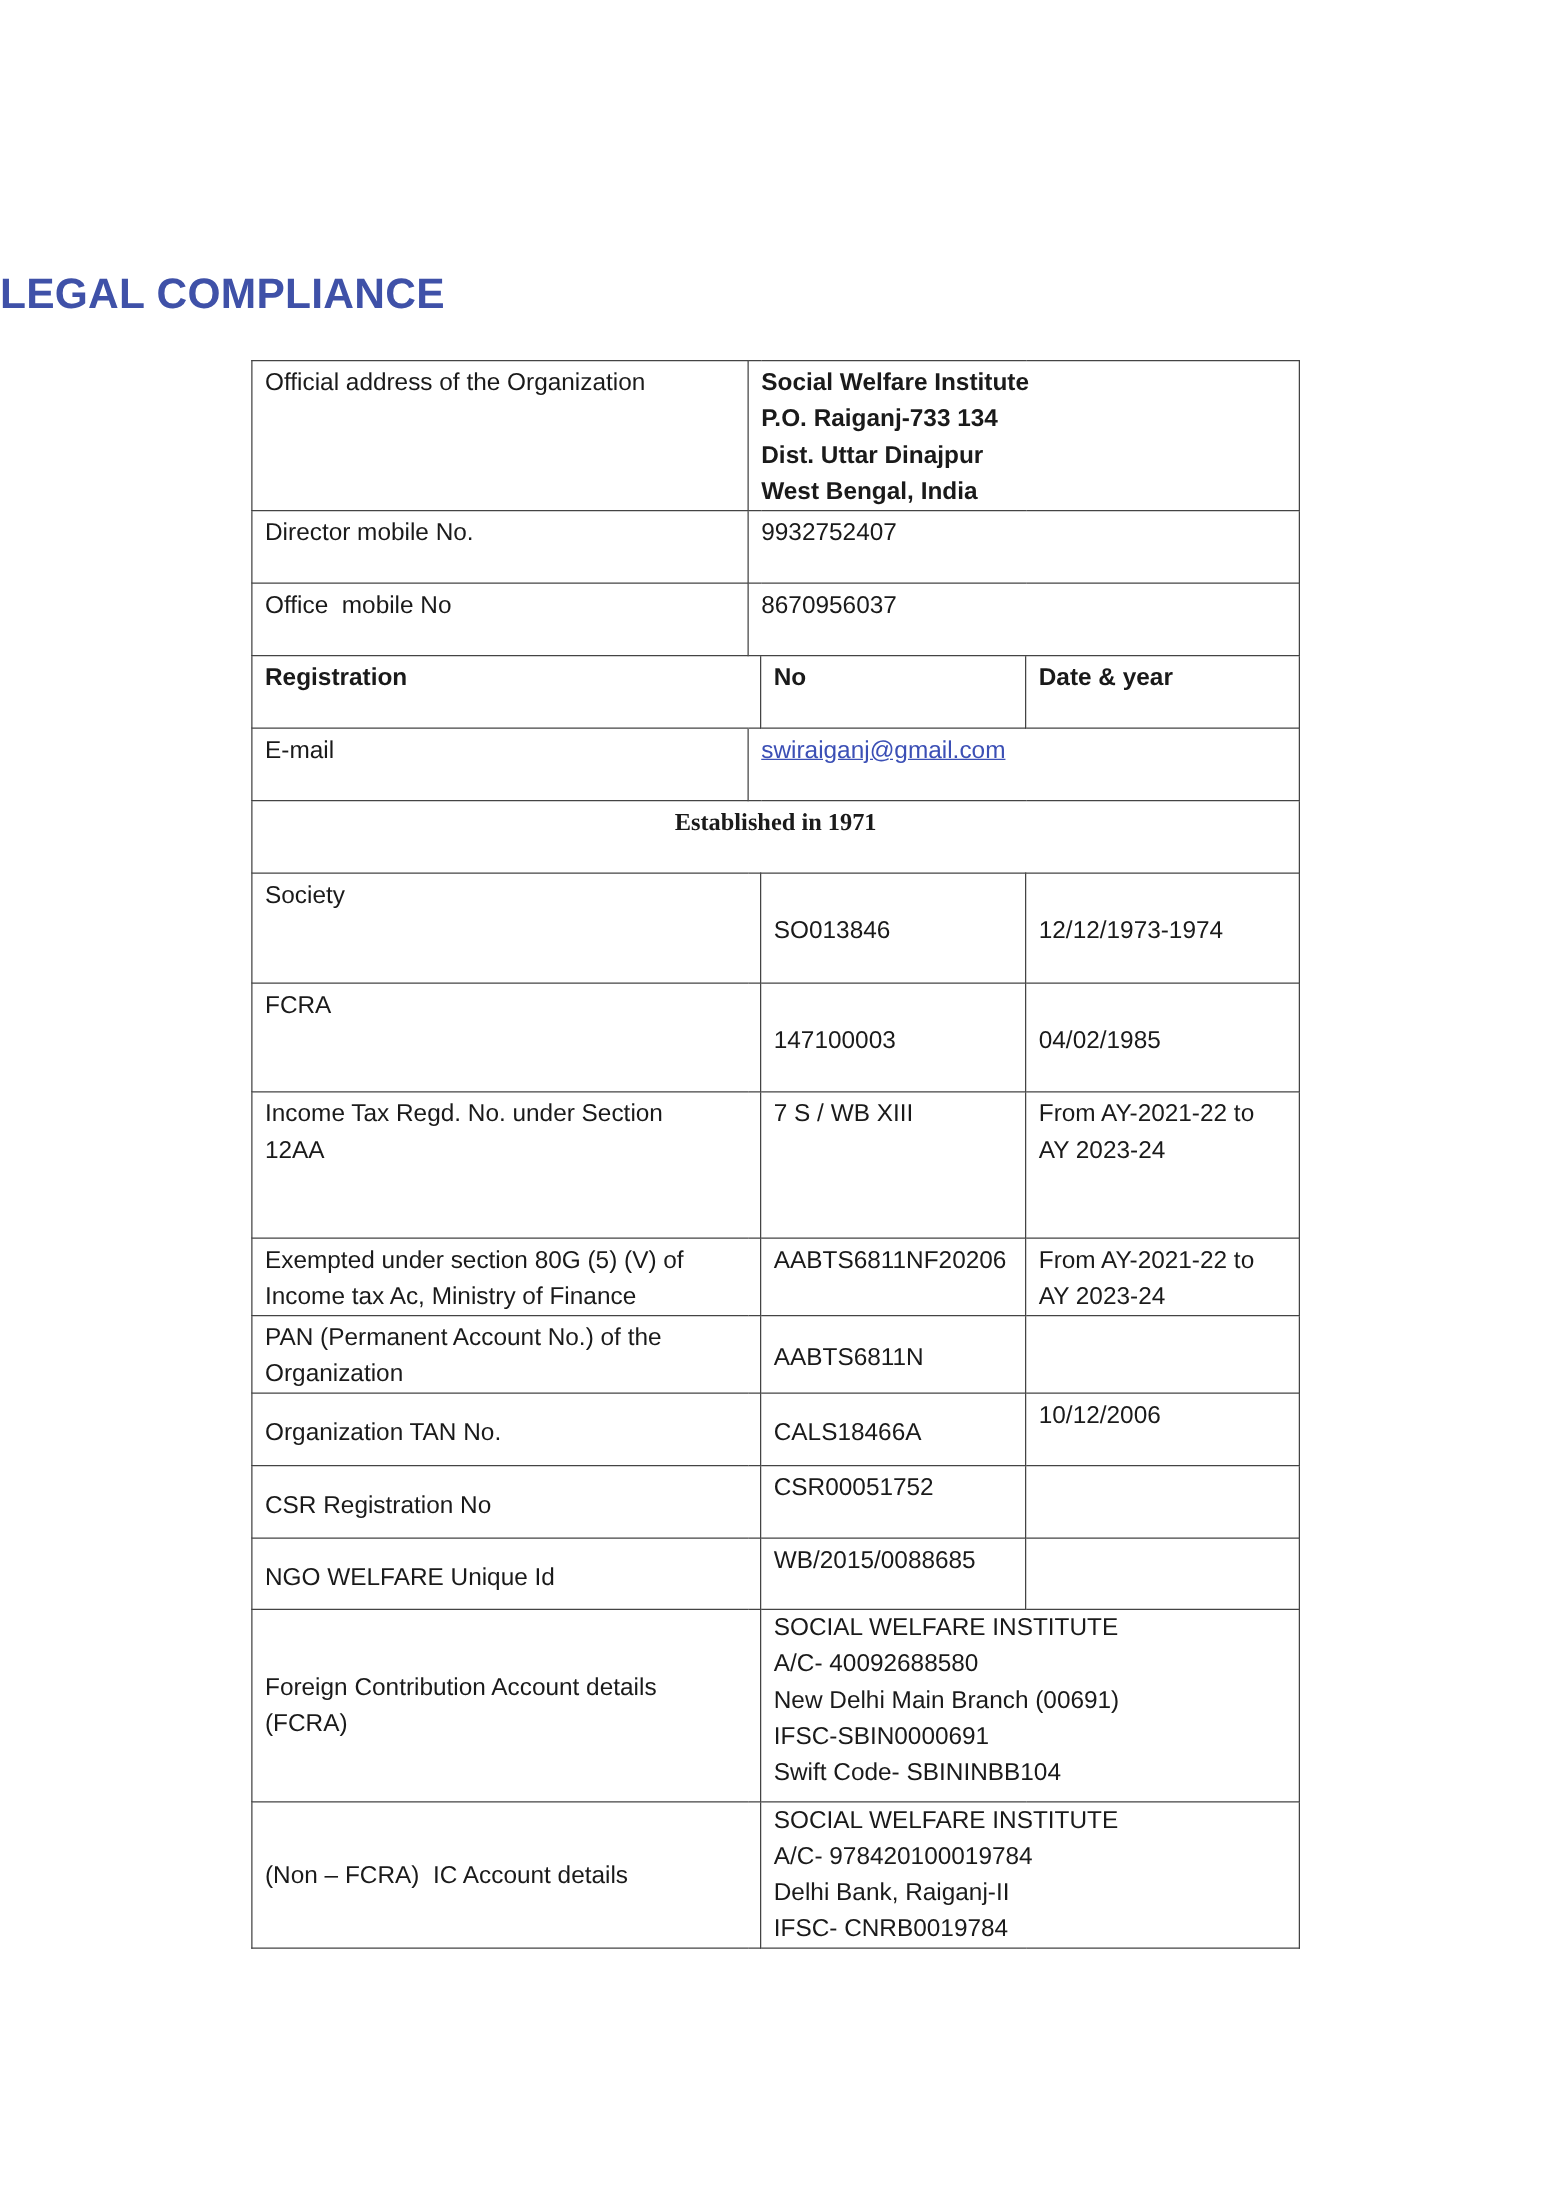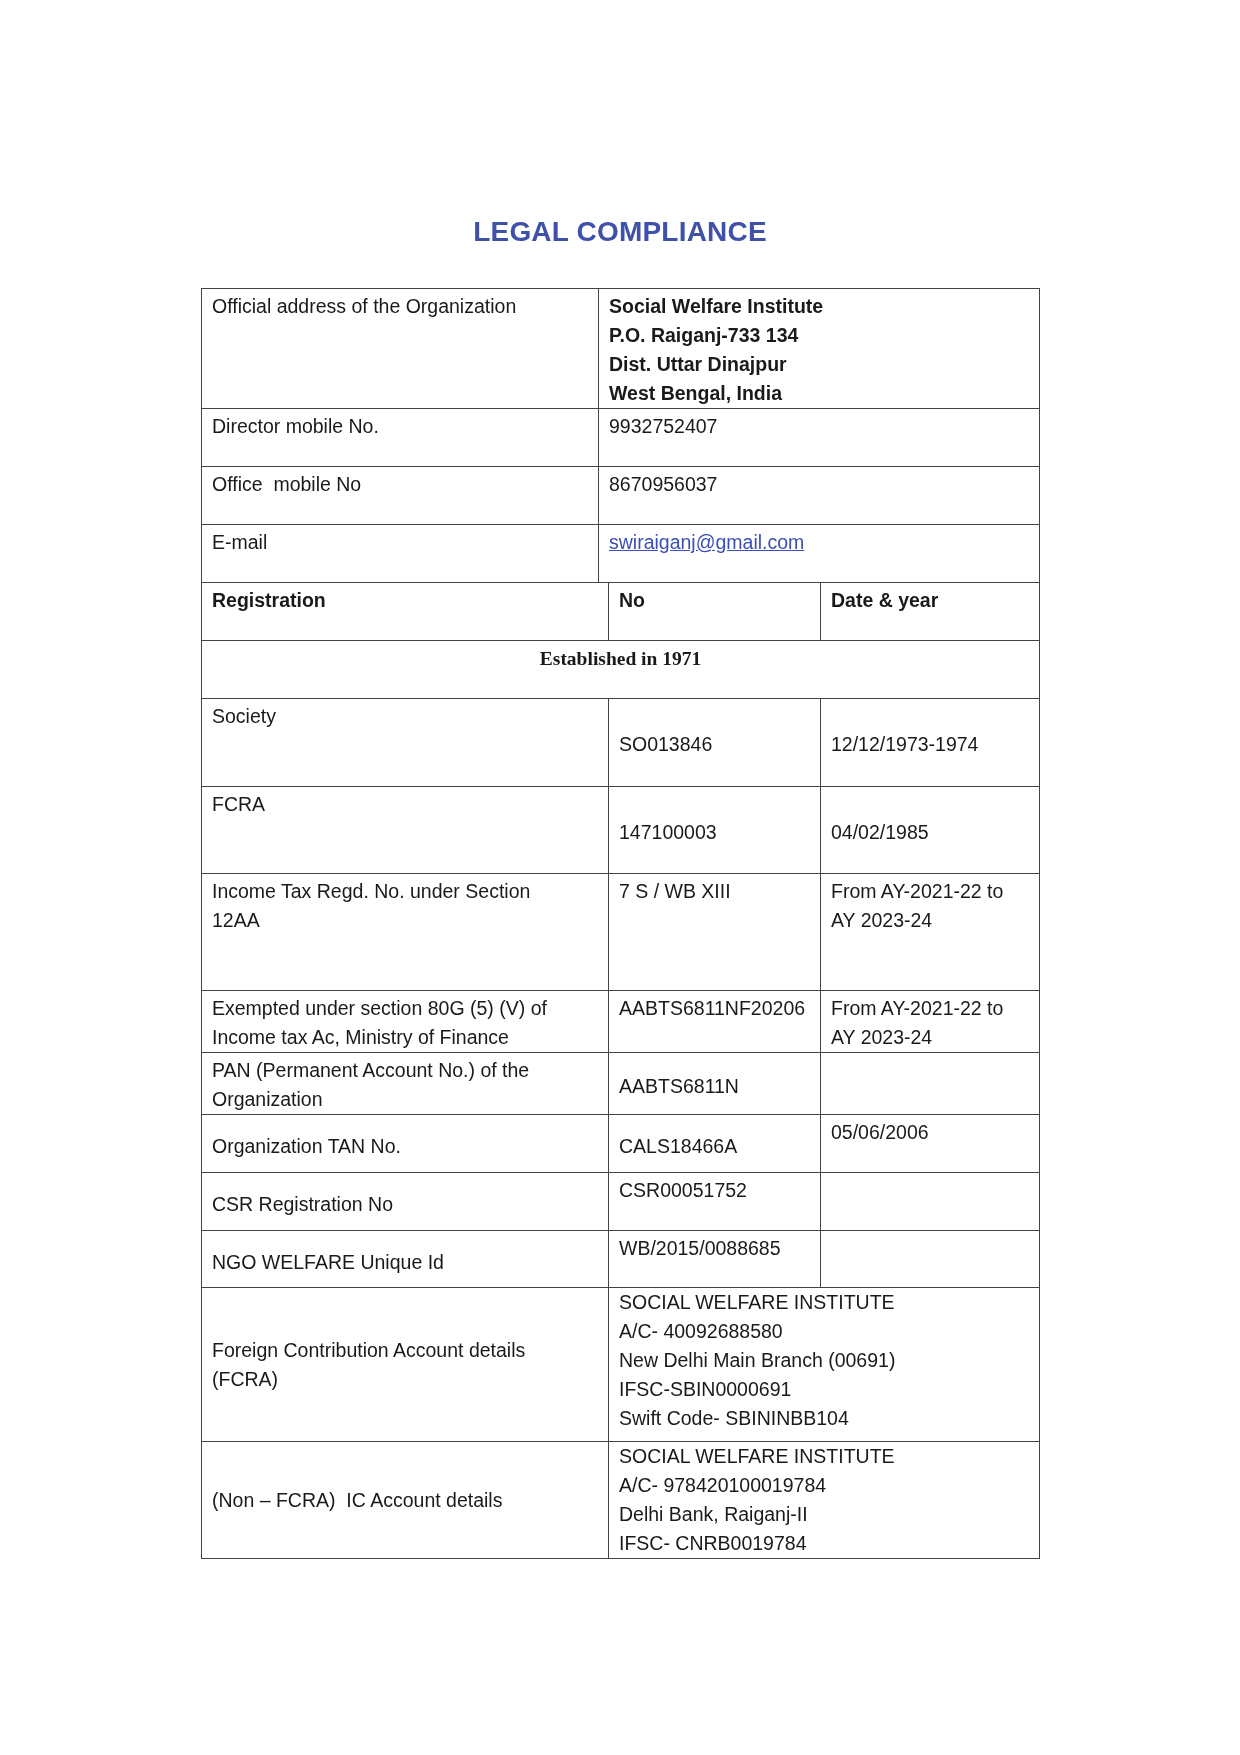--- a/index.html
+++ b/index.html
@@ -3,21 +3,21 @@
   <meta charset="utf-8">
   <style>
     html, body { margin: 0; padding: 0; background: #ffffff; }
     body {
       width: 1240px; height: 1755px; position: relative; overflow: hidden;
       font-family: "Liberation Sans", "DejaVu Sans", sans-serif;
       color: #1a1a1a;
     }
     .page-title {
       position: absolute; left: 0; top: 216px; width: 1240px;
-      text-align: center; font-size: 28px; font-weight: bold;
+      font-size: 34px; font-weight: bold;
       color: #3f51a8; letter-spacing: 0.2px;
     }
     .tbl {
       position: absolute; left: 201px; top: 288px; width: 838px;
       border-collapse: collapse; table-layout: fixed;
       font-size: 19.5px; line-height: 29px;
     }
     .tbl td {
       border: 1.6px solid #444; vertical-align: top;
       padding: 3px 10px 0 10px; box-sizing: border-box;
@@ -57,31 +57,31 @@
     <td>Director mobile No.</td>
     <td colspan="3">9932752407</td>
   </tr>
 
   <tr style="height:58px">
     <td style="white-space:pre;">Office  mobile No</td>
     <td colspan="3">8670956037</td>
   </tr>
 
   <tr style="height:58px">
+    <td colspan="1" class="bold" style="border-right:none;">Registration</td>
+    <td class="bold" style="border-left:none; padding:0;"></td>
+    <td class="bold">No</td>
+    <td class="bold">Date &amp; year</td>
+  </tr>
+
+  <tr style="height:58px">
     <td>E-mail</td>
     <td colspan="3">
       <a class="link">swiraiganj@gmail.com</a>
     </td>
-  </tr>
-
-  <tr style="height:58px">
-    <td colspan="1" class="bold" style="border-right:none;">Registration</td>
-    <td class="bold" style="border-left:none; padding:0;"></td>
-    <td class="bold">No</td>
-    <td class="bold">Date &amp; year</td>
   </tr>
 
   <tr style="height:58px">
     <td colspan="4" class="bold center">Established in 1971</td>
   </tr>
 
   <tr style="height:88px">
     <td colspan="2">Society</td>
     <td class="pad-mid">SO013846</td>
     <td class="pad-mid">12/12/1973-1974</td>
@@ -107,21 +107,21 @@
 
   <tr style="height:58px">
     <td colspan="2" style="padding-right:20px;">PAN (Permanent Account No.) of the Organization</td>
     <td class="vmid" style="padding-top:6px !important;">AABTS6811N</td>
     <td></td>
   </tr>
 
   <tr style="height:58px">
     <td colspan="2" class="vmid" style="padding-top:6px !important;">Organization TAN No.</td>
     <td class="vmid" style="padding-top:6px !important;">CALS18466A</td>
-    <td>05/06/2006</td>
+    <td>10/12/2006</td>
   </tr>
 
   <tr style="height:58px">
     <td colspan="2" class="vmid" style="padding-top:6px !important;">CSR Registration No</td>
     <td>CSR00051752</td>
     <td></td>
   </tr>
 
   <tr style="height:57px">
     <td colspan="2" class="vmid" style="padding-top:6px !important;">NGO WELFARE Unique Id</td>

